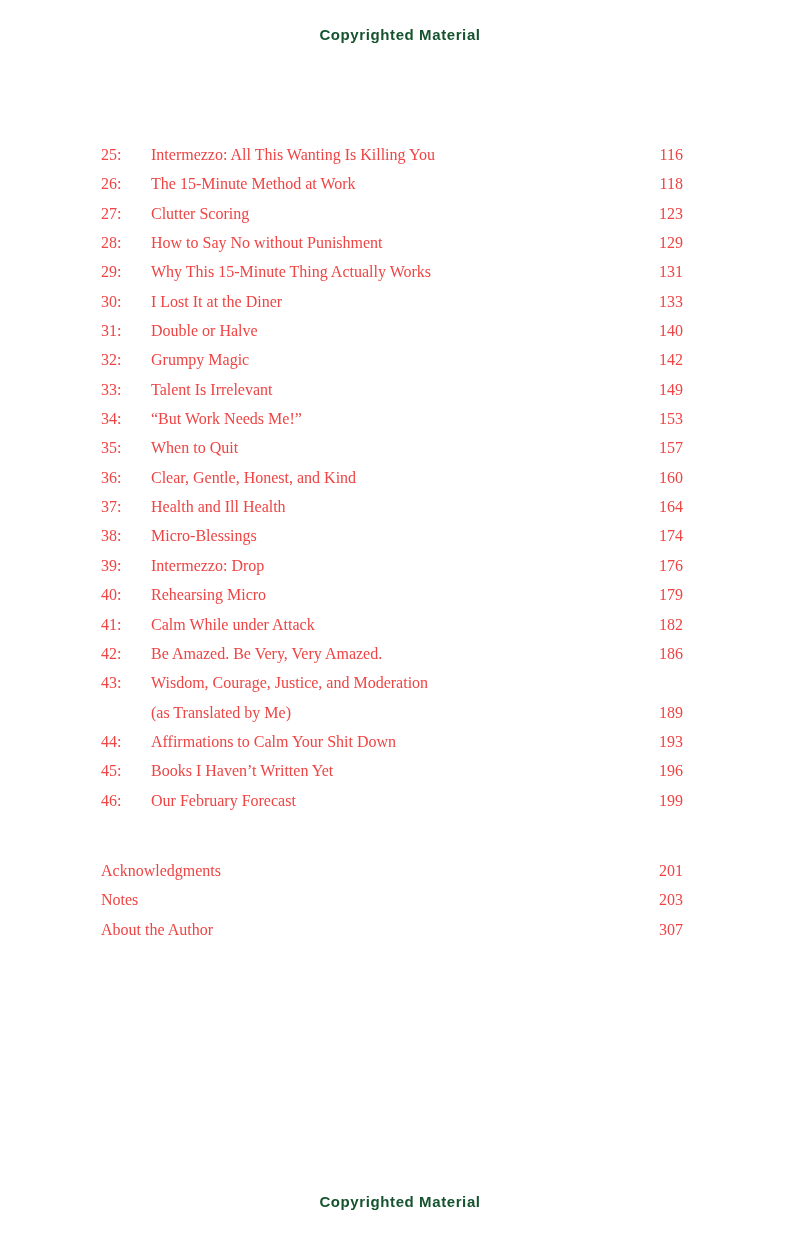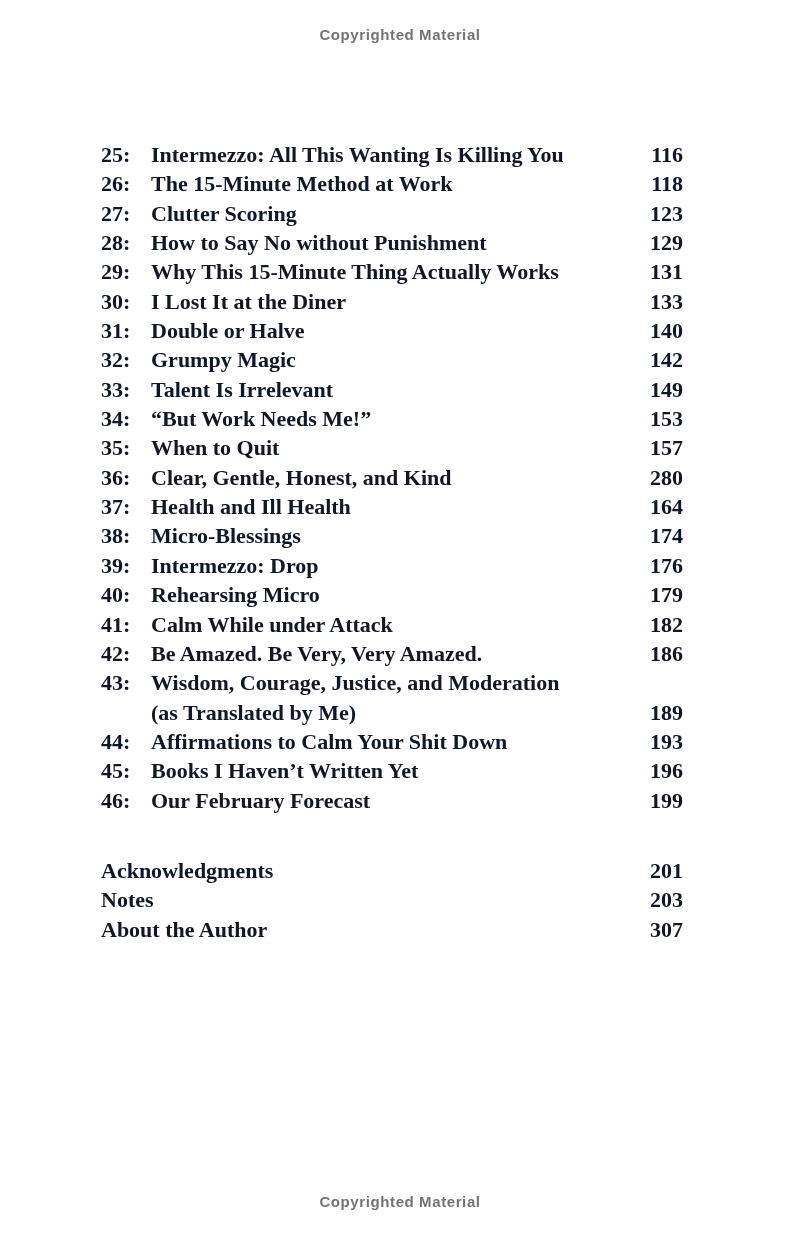--- a/index.html
+++ b/index.html
@@ -15,35 +15,34 @@
   }
   .watermark {
     position: absolute;
     left: 0;
     width: 800px;
     text-align: center;
     font-family: "Liberation Sans", sans-serif;
     font-weight: bold;
     font-size: 15px;
     letter-spacing: 0.6px;
-    color: #737373;
+    color: #14532d;
   }
   .watermark.top { top: 26px; }
   .watermark.bottom { top: 1193px; }
 
   .toc {
     position: absolute;
     left: 101px;
     top: 140px;
     width: 582px;
     font-family: "Liberation Serif", "DejaVu Serif", serif;
-    font-size: 22px;
+    font-size: 16px;
     line-height: 29.35px;
-    color: #0f172a;
-    font-weight: bold;
+    color: #ef4444;
   }
   .row {
     display: flex;
     align-items: baseline;
   }
   .num {
     flex: 0 0 50px;
     width: 50px;
   }
   .title {
@@ -121,21 +120,21 @@
         <span class="page">153</span>
       </div>
       <div class="row">
         <span class="num">35:</span>
         <span class="title">When to Quit</span>
         <span class="page">157</span>
       </div>
       <div class="row">
         <span class="num">36:</span>
         <span class="title">Clear, Gentle, Honest, and Kind</span>
-        <span class="page">280</span>
+        <span class="page">160</span>
       </div>
       <div class="row">
         <span class="num">37:</span>
         <span class="title">Health and Ill Health</span>
         <span class="page">164</span>
       </div>
       <div class="row">
         <span class="num">38:</span>
         <span class="title">Micro-Blessings</span>
         <span class="page">174</span>

